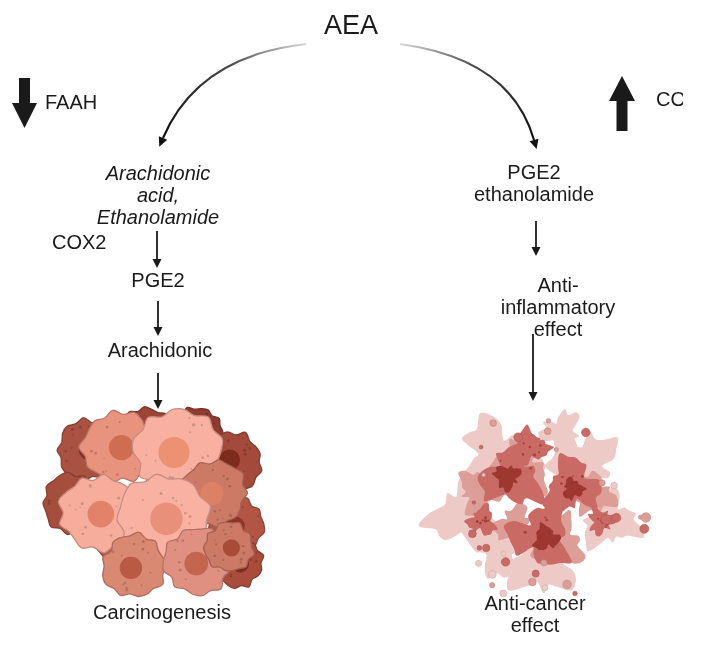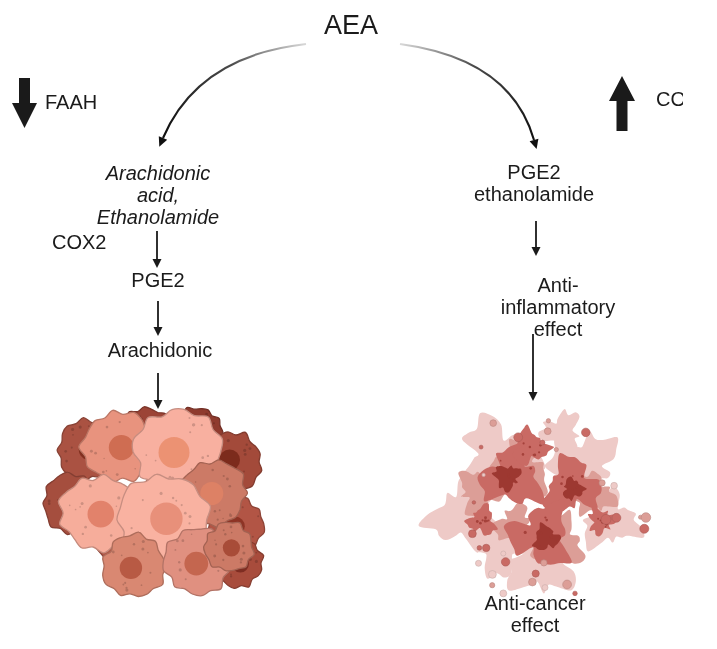--- a/index.html
+++ b/index.html
@@ -463,20 +463,21 @@
 
   <div class="lbl left-align" style="left:45px;top:91px;">FAAH</div>
   <div class="lbl left-align" style="left:656px;top:88px;">COX2</div>
 
   <div class="lbl ctr" style="left:158px;top:162px;font-style:italic;">Arachidonic
 acid,
 Ethanolamide</div>
   <div class="lbl left-align" style="left:52px;top:231px;">COX2</div>
   <div class="lbl ctr" style="left:158px;top:269px;">PGE2</div>
   <div class="lbl ctr" style="left:160px;top:339px;">Arachidonic</div>
+  <div class="lbl ctr" style="left:162px;top:601px;">Carcinogenesis</div>
 
   <div class="lbl ctr" style="left:534px;top:161px;">PGE2
 ethanolamide</div>
   <div class="lbl ctr" style="left:534px;top:274px;margin-left:24px;">Anti-inflammatory
 effect</div>
   <div class="lbl ctr" style="left:535px;top:592px;">Anti-cancer
 effect</div>
 </div>
 
 </body></html>

